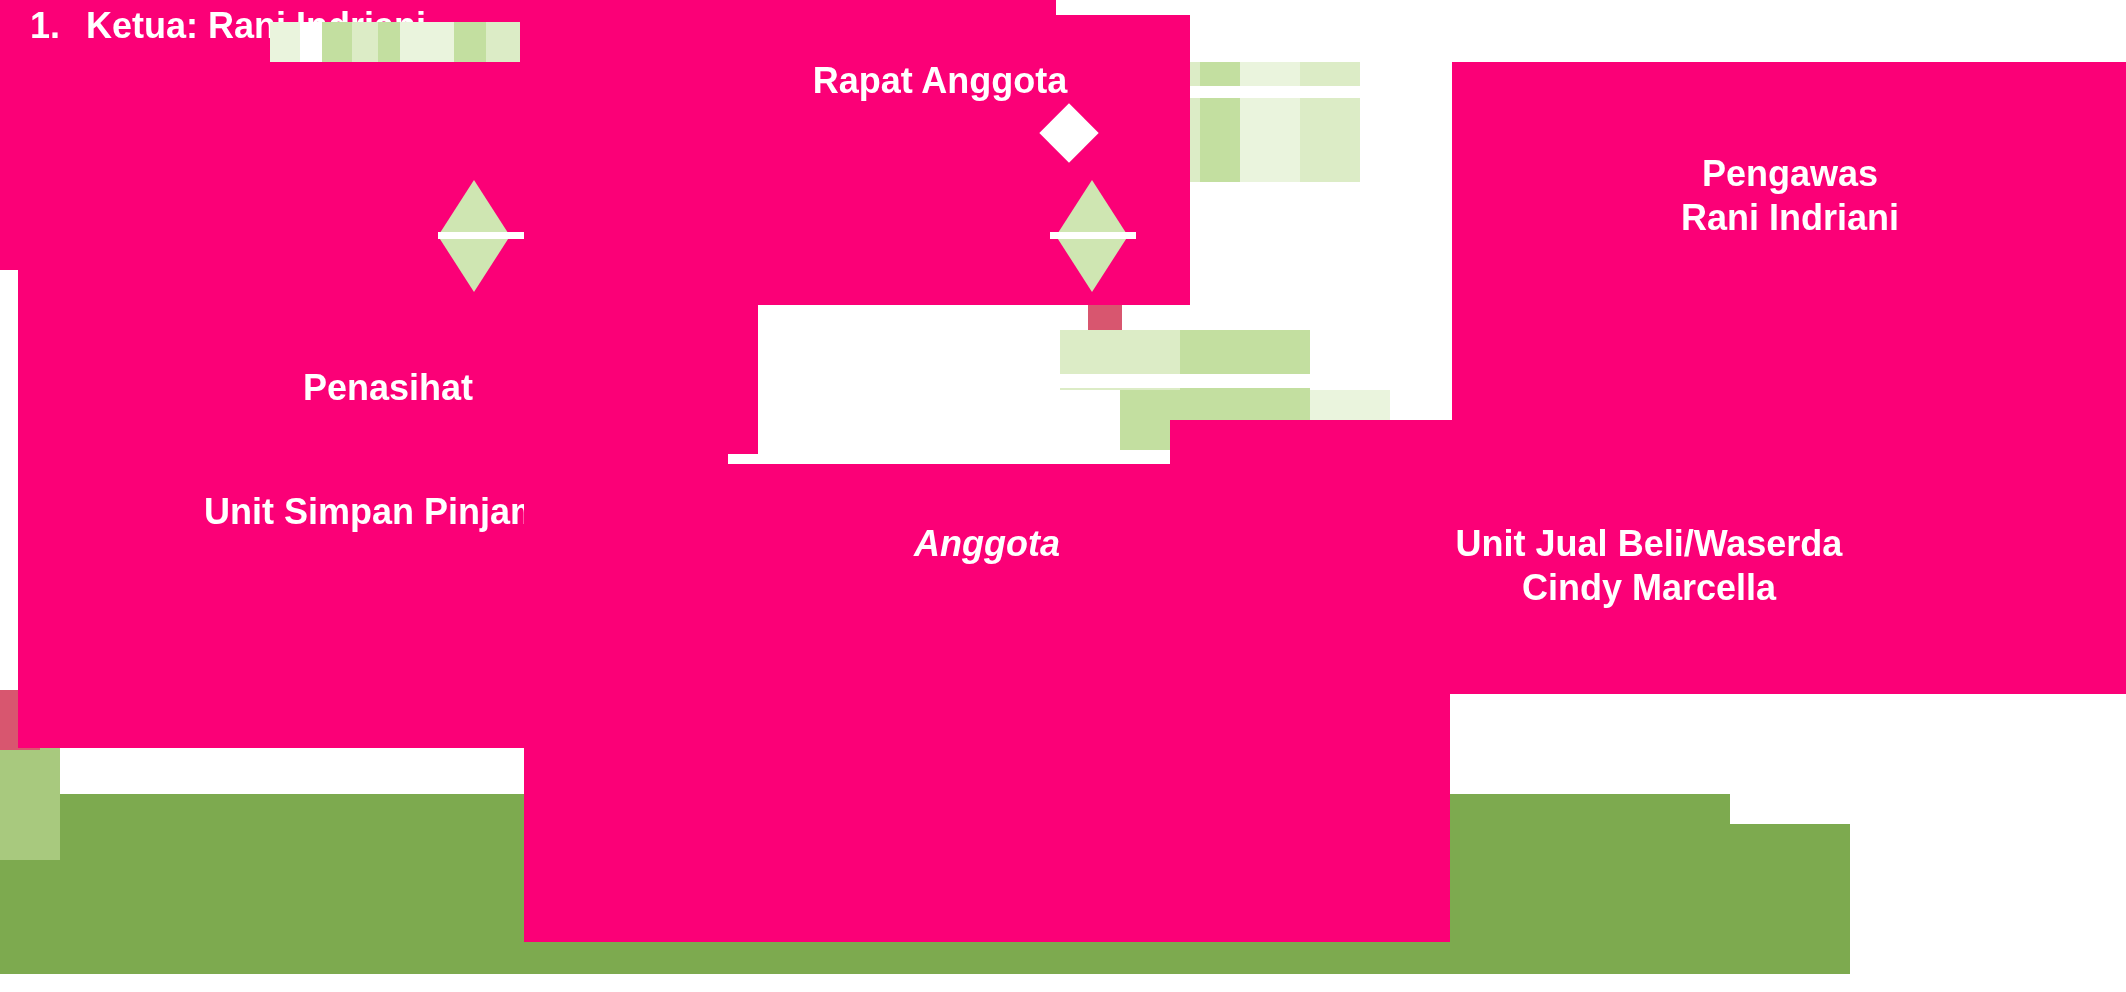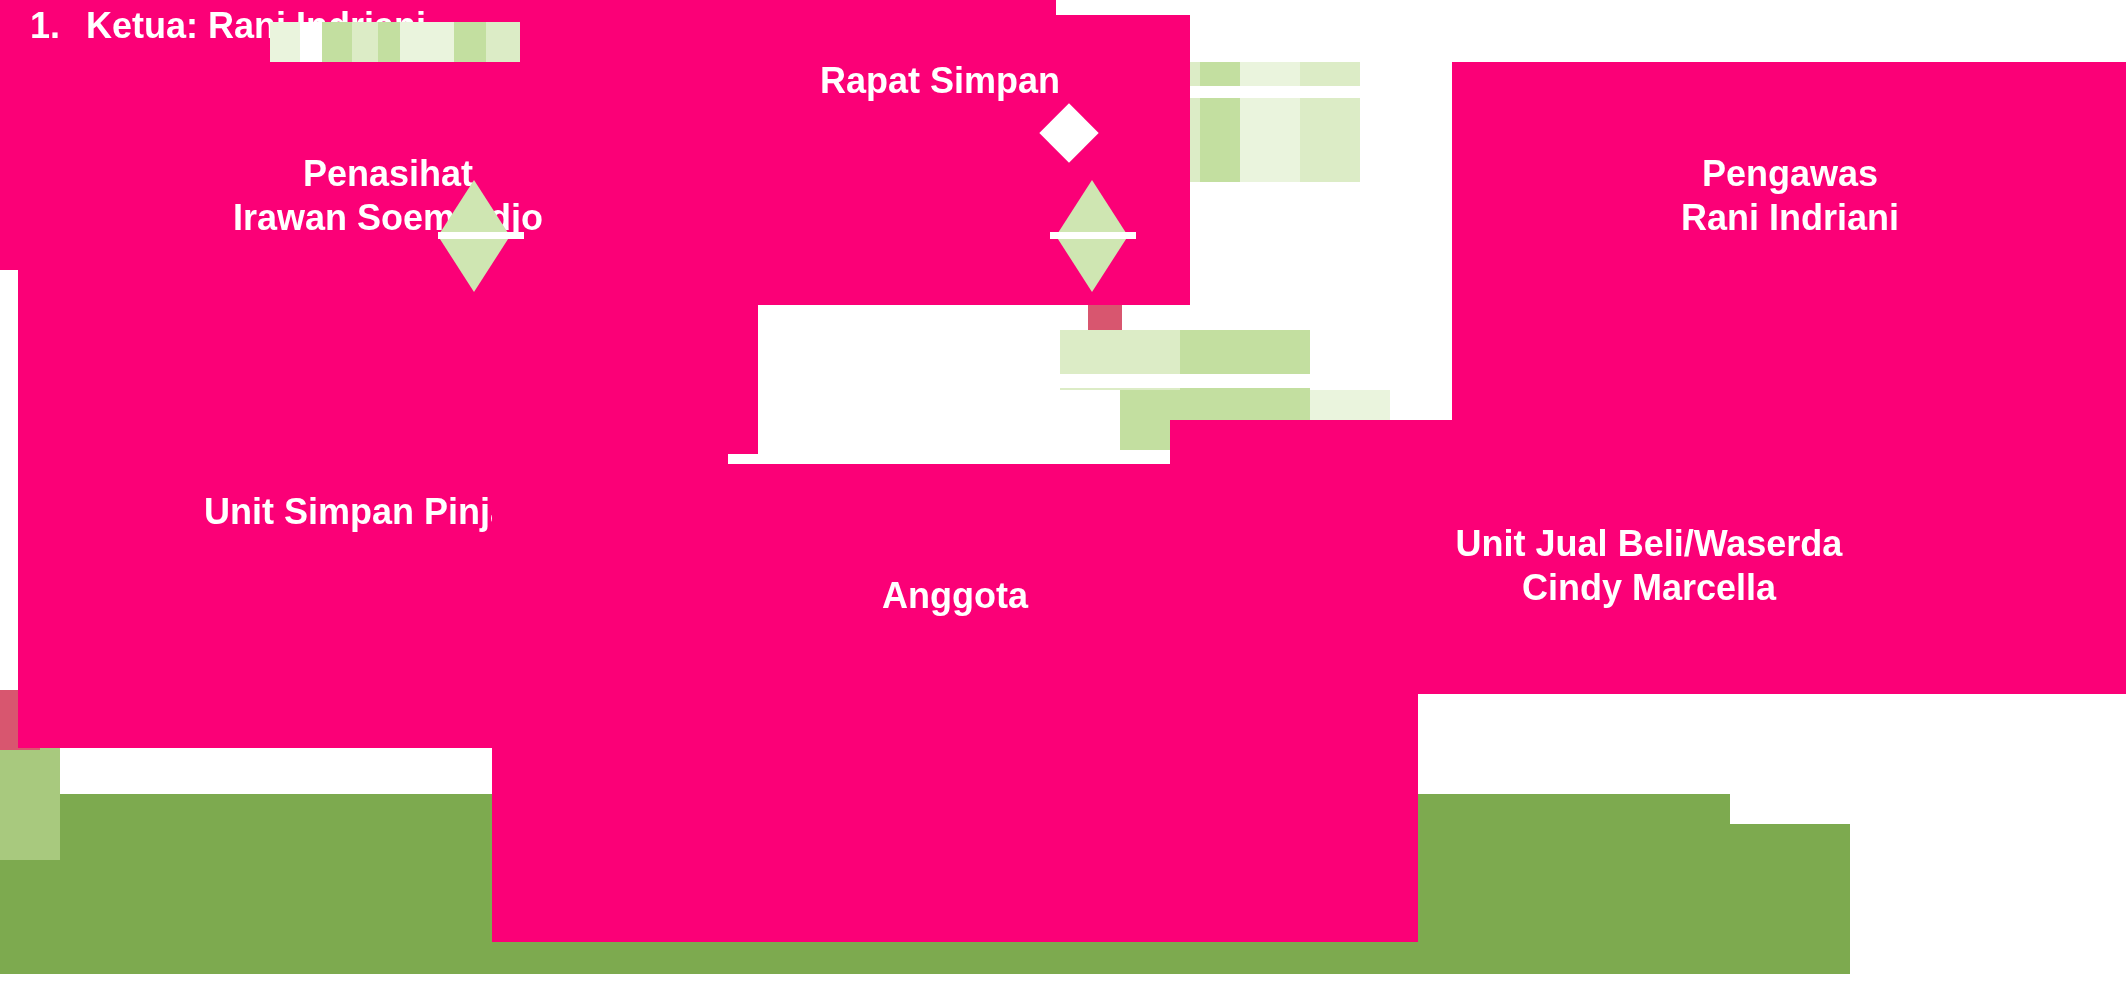--- a/index.html
+++ b/index.html
@@ -72,21 +72,21 @@
     width: 500px; height: 290px;
     font-size: 36px;
     justify-content: flex-start;
     padding-top: 44px;
   }
   #node-penasihat {
     left: 18px; top: 62px;
     width: 740px; height: 392px;
     font-size: 36px;
     padding-top: 90px;
-    justify-content: flex-start;
+    justify-content: flex-end;
   }
   #node-pengurus {
     left: 524px; top: 146px;
     width: 1056px; height: 174px;
     font-size: 36px;
     justify-content: flex-start;
     padding-top: 16px;
   }
   #node-pengurus-list {
     left: 524px; top: 196px;
@@ -127,25 +127,26 @@
     justify-content: flex-start;
   }
   #node-waserda {
     left: 1170px; top: 420px;
     width: 958px; height: 274px;
     font-size: 36px;
     padding-top: 102px;
     justify-content: flex-start;
   }
   #node-anggota {
-    left: 492px; top: 464px;
+    left: 524px; top: 464px;
     width: 926px; height: 478px;
     font-size: 36px;
-    padding-top: 110px;
-    justify-content: flex-start;
+    padding-top: 58px;
+    justify-content: flex-start;
+    font-style: italic;
   }
   #node-anggota .spacer { height: 46px; }
 
   
   .diamond {
     position: absolute;
     background: #ffffff;
     transform: rotate(45deg);
   }
   #diamond-rapat { left: 1048px; top: 112px; width: 42px; height: 42px; }
@@ -253,21 +254,21 @@
   <div class="notch-tri" style="left:742px; top:296px; border-width:0 40px 34px 40px; border-color:transparent transparent #ffffff transparent;"></div>
   <div class="connector" style="left:270px;  top:594px; width:260px; height:12px;"></div>
   <div class="connector" style="left:1066px; top:596px; width:340px; height:12px;"></div>
 
   <div class="notch-tri" style="left:420px; top:62px; border-width:0 50px 110px 50px; border-color:transparent transparent #ffffff transparent;"></div>
   <div class="notch-tri" style="left:418px; top:650px; border-width:0 60px 120px 60px; border-color:transparent transparent #ffffff transparent;"></div>
   <div class="notch-tri" style="left:1448px; top:656px; border-width:0 60px 116px 60px; border-color:transparent transparent #ffffff transparent;"></div>
   <div class="notch-tri" style="left:1046px; top:282px; border-width:34px 22px 0 22px; border-color:#ffffff transparent transparent transparent;"></div>
 
   <div class="node" id="node-rapat">
-    <span class="line">Rapat Simpan</span>
+    <span class="line">Rapat Anggota</span>
   </div>
   <div class="diamond" id="diamond-rapat"></div>
 
   <div class="node" id="node-penasihat">
     <span class="line">Penasihat</span>
     <span class="line">Irawan Soemardjo</span>
   </div>
 
 
   <div id="node-pengurus-list">

